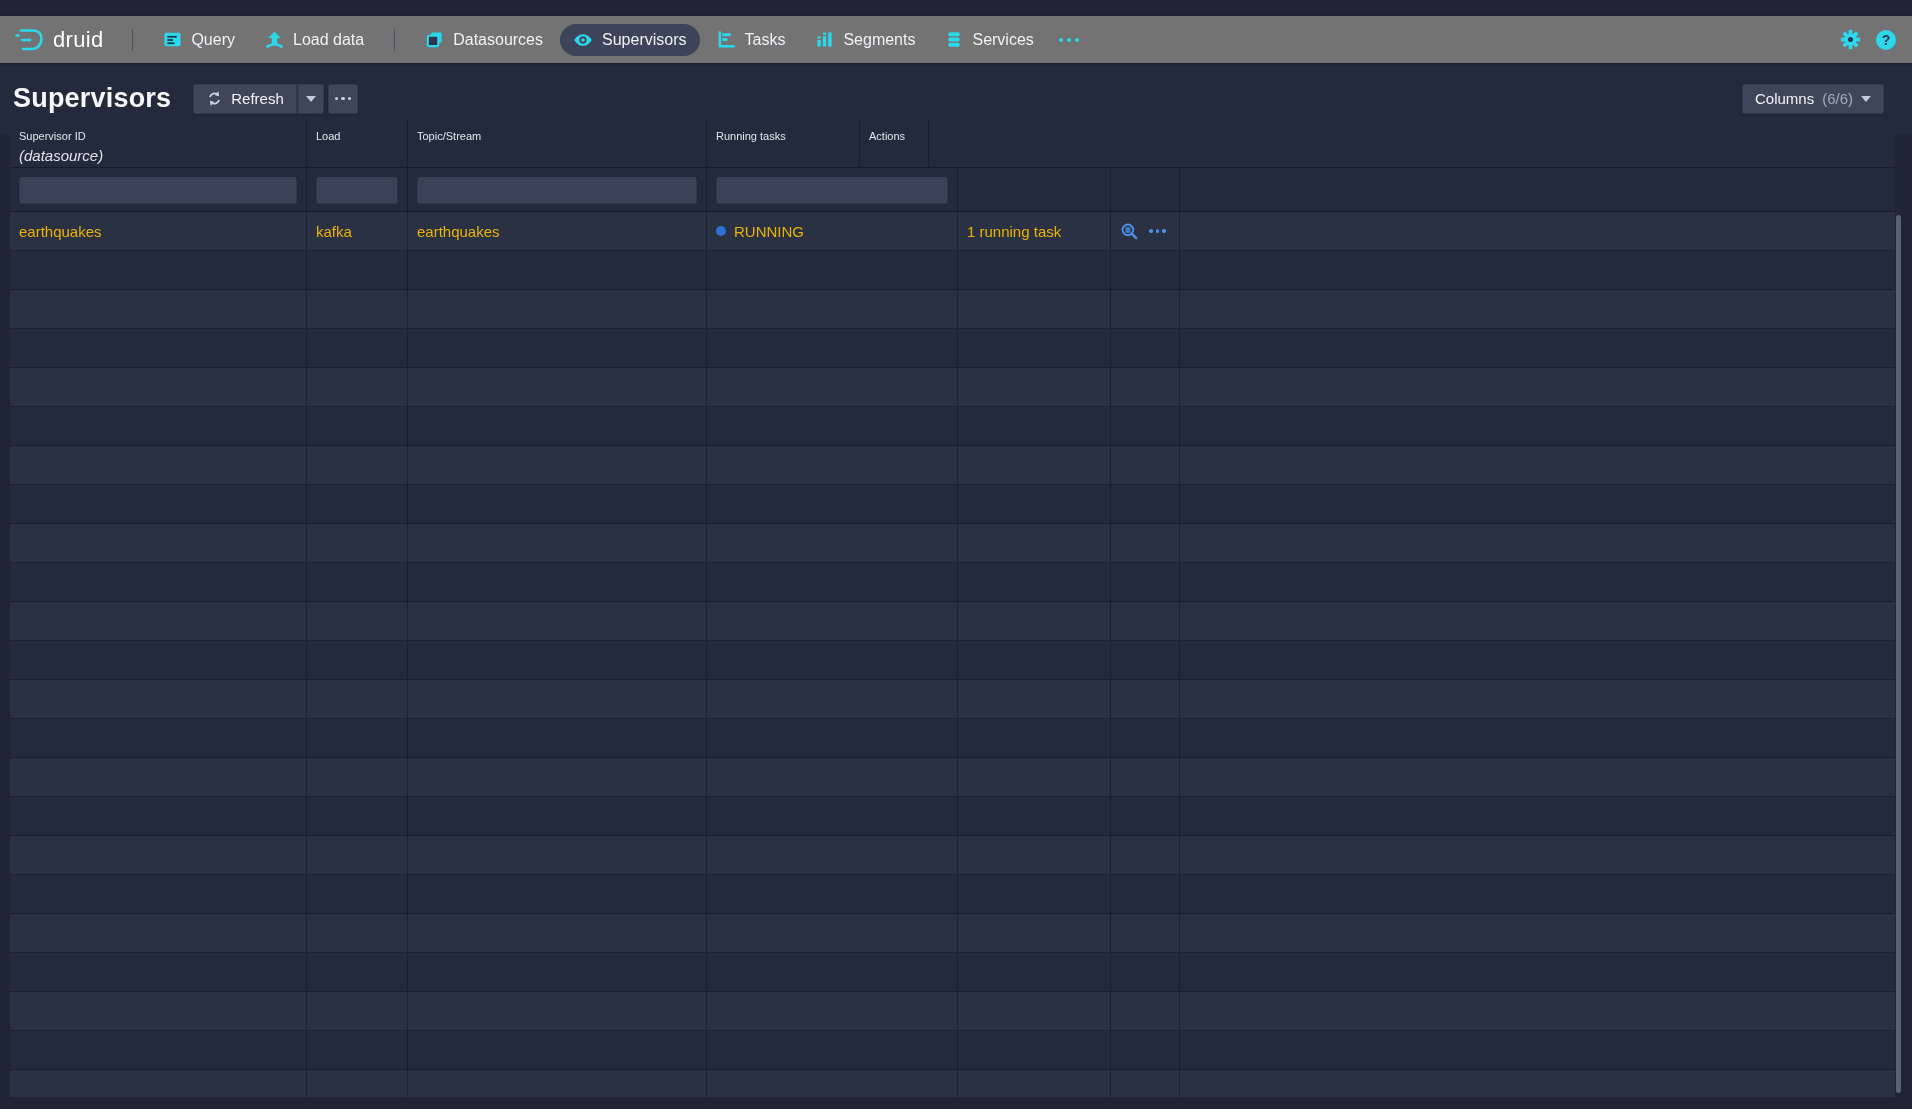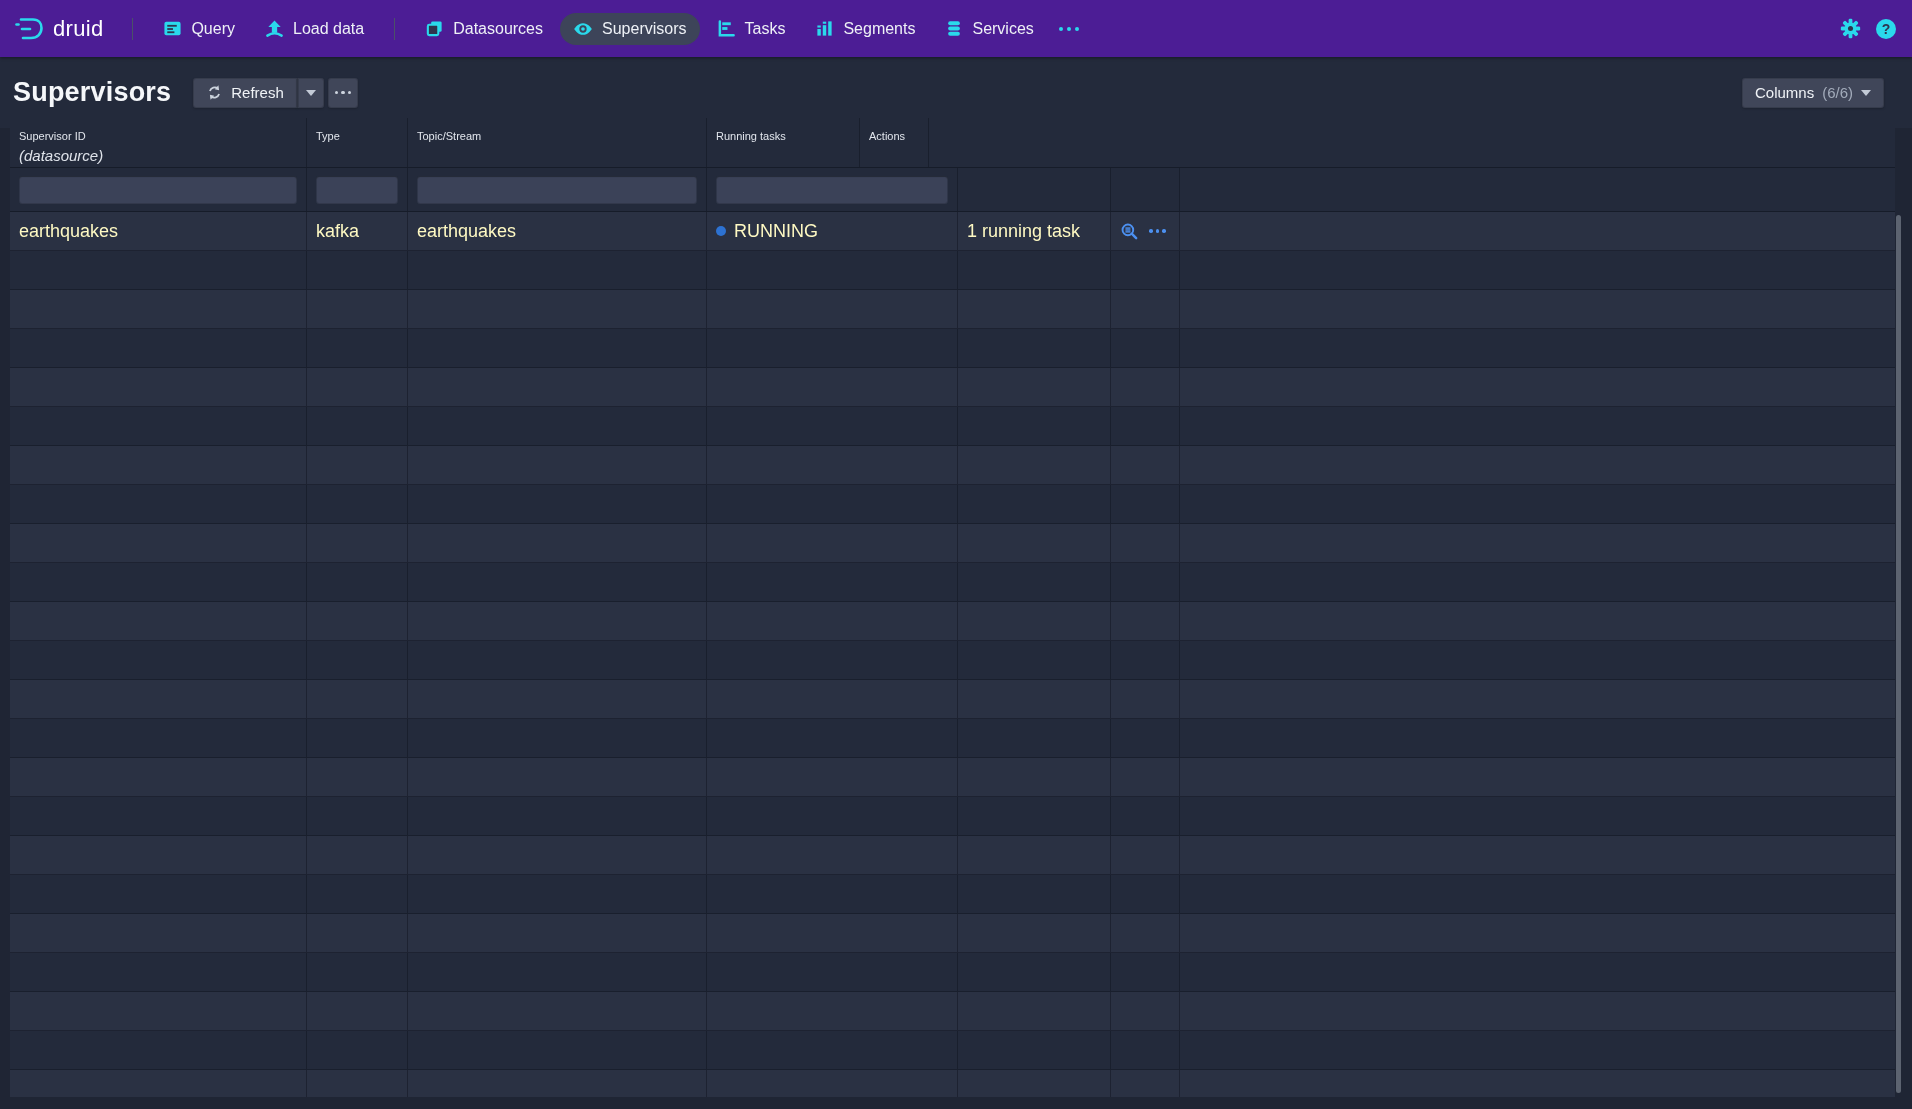--- a/index.html
+++ b/index.html
@@ -5,22 +5,22 @@
   * { box-sizing: border-box; margin: 0; padding: 0; }
   html,body { width:1912px; height:1109px; overflow:hidden; }
   body {
     background:#1f2534;
     font-family:"Liberation Sans", sans-serif;
     color:#dfe3ea;
     position:relative;
   }
   
   .navbar{
-    height:57px; background:#4c1d95; display:flex; align-items:center;
-    padding:0 16px 0 14px; box-shadow:0 1px 3px rgba(0,0,0,.4); position:relative; z-index:5;
+    height:47px; background:#737373; display:flex; align-items:center;
+    padding:0 16px 0 14px; box-shadow:0 1px 3px rgba(0,0,0,.4); position:relative; z-index:5;margin-top:16px;
   }
   .brand{ display:flex; align-items:center; gap:9px; margin-right:14px; cursor:pointer; }
   .brand-name{ color:#ffffff; font-size:22px; letter-spacing:.3px; }
   .nav-divider{ width:1px; height:22px; background:#4a5168; margin:0 15px; }
   .nav-item{
     display:flex; align-items:center; gap:9px; color:#eef1f6; font-size:16px;
     padding:6px 13px; border-radius:17px; cursor:pointer; white-space:nowrap; margin:0 2px;
   }
   .nav-item.active{ background:#3d4459; }
   .nav-more{ display:flex; gap:4px; padding:8px 10px; cursor:pointer; }
@@ -65,21 +65,21 @@
   .c4{ width:251px; } .c5{ width:153px; } .c6{ width:69px; }
   .cf{ flex:1; border-right:none; }
   .t-head .cell{ flex-direction:column; align-items:flex-start; justify-content:flex-start; padding-top:9px; }
   .h-label{ font-size:11px; color:#e2e6ed; line-height:19px; cursor:pointer; }
   .h-sub{ font-size:15px; font-style:italic; color:#dfe3ea; line-height:19px; }
   .filter-input{
     width:100%; height:28px; background:#3b4258; border:none; border-radius:3px;
     box-shadow:inset 0 0 0 1px rgba(17,20,24,.2), inset 0 1px 1px rgba(17,20,24,.4);
     color:#e8ecf2; font-size:14px; padding:0 8px; font-family:"Liberation Sans", sans-serif; outline:none;
   }
-  .cell-text{ font-size:18px; color:#fef9c3; }
+  .cell-text{ font-size:15px; color:#eab308; }
   .status-dot{ width:10px; height:10px; border-radius:50%; background:#2d72d2; margin-right:8px; flex:0 0 auto; }
   .actions{ gap:10px; }
   .action-more{ display:flex; gap:3px; cursor:pointer; }
   .action-more i{ background:#4c90f0; }
   .v-scrollbar{
     position:absolute; left:1896px; top:215px; width:5px; height:878px;
     background:#5c6370; border-radius:3px;
   }
   svg{ display:block; }
 </style>
@@ -240,21 +240,21 @@
 </div>
 
 <div class="table">
 
   <div class="t-head">
     <div class="cell c1">
       <span class="h-label">Supervisor ID</span>
       <span class="h-sub">(datasource)</span>
     </div>
     <div class="cell c2">
-      <span class="h-label">Type</span>
+      <span class="h-label">Load</span>
     </div>
     <div class="cell c3">
       <span class="h-label">Topic/Stream</span>
     </div>
     <div class="cell c5">
       <span class="h-label">Running tasks</span>
     </div>
     <div class="cell c6">
       <span class="h-label">Actions</span>
     </div>

